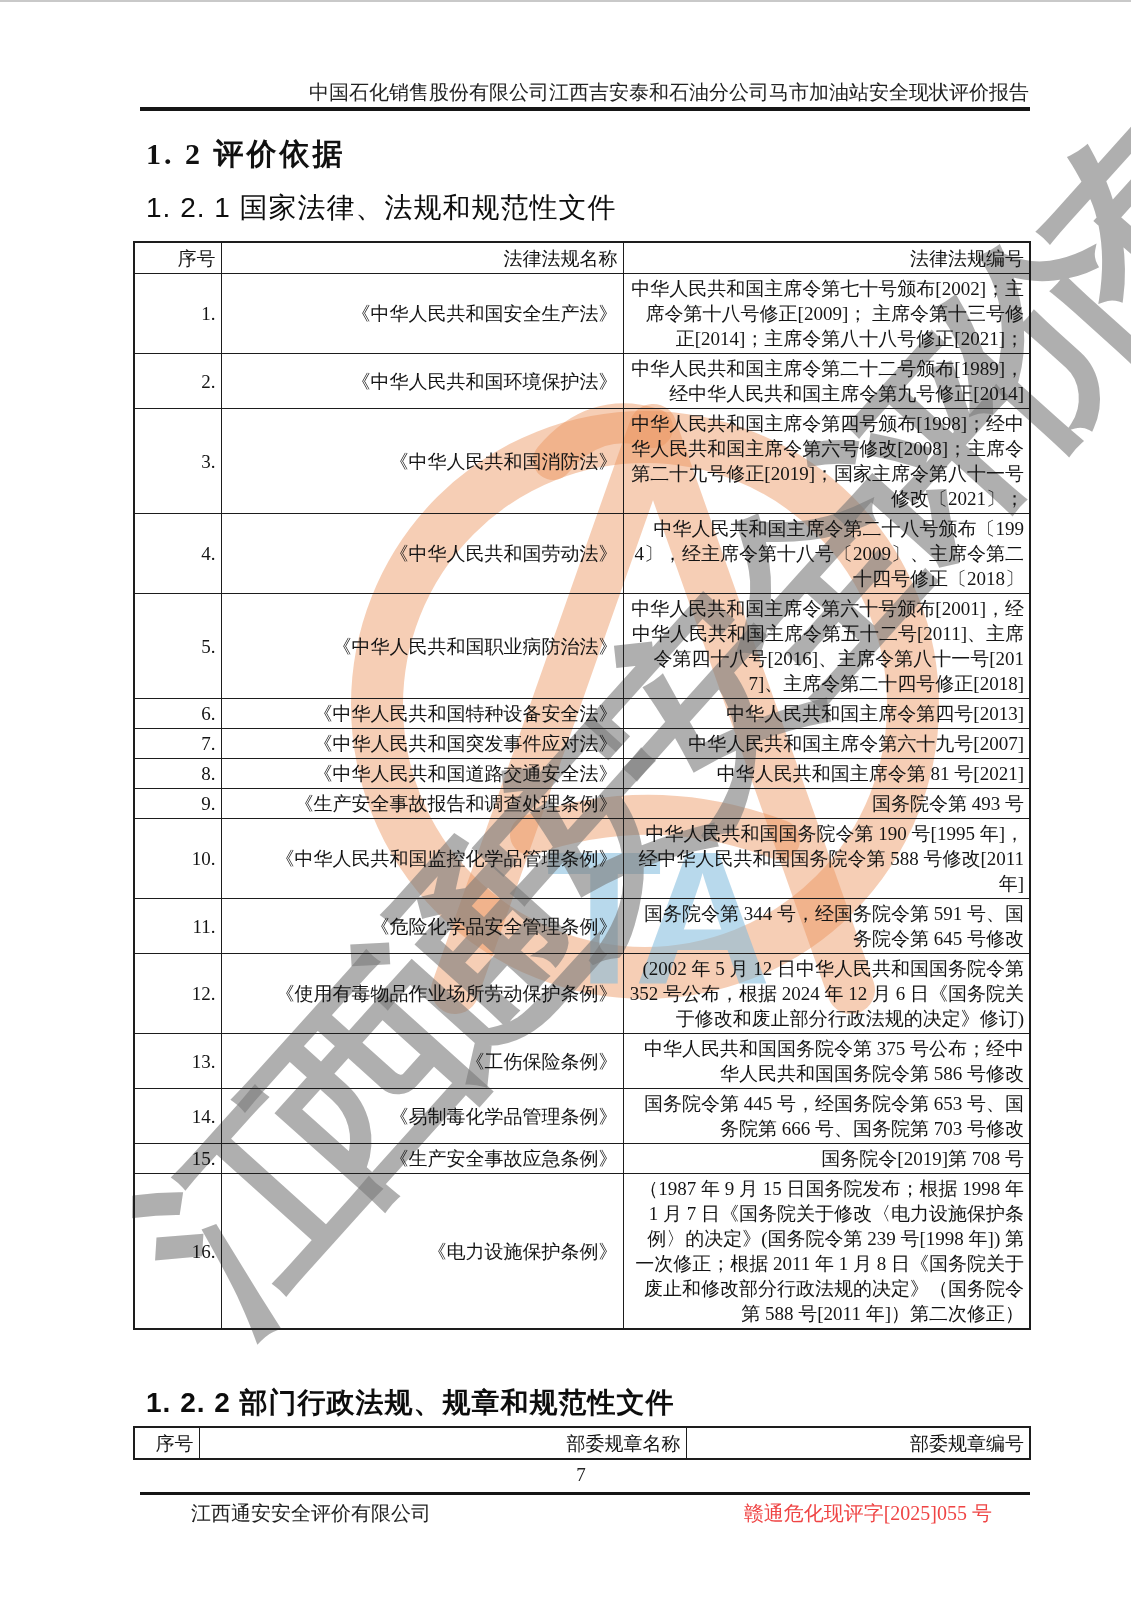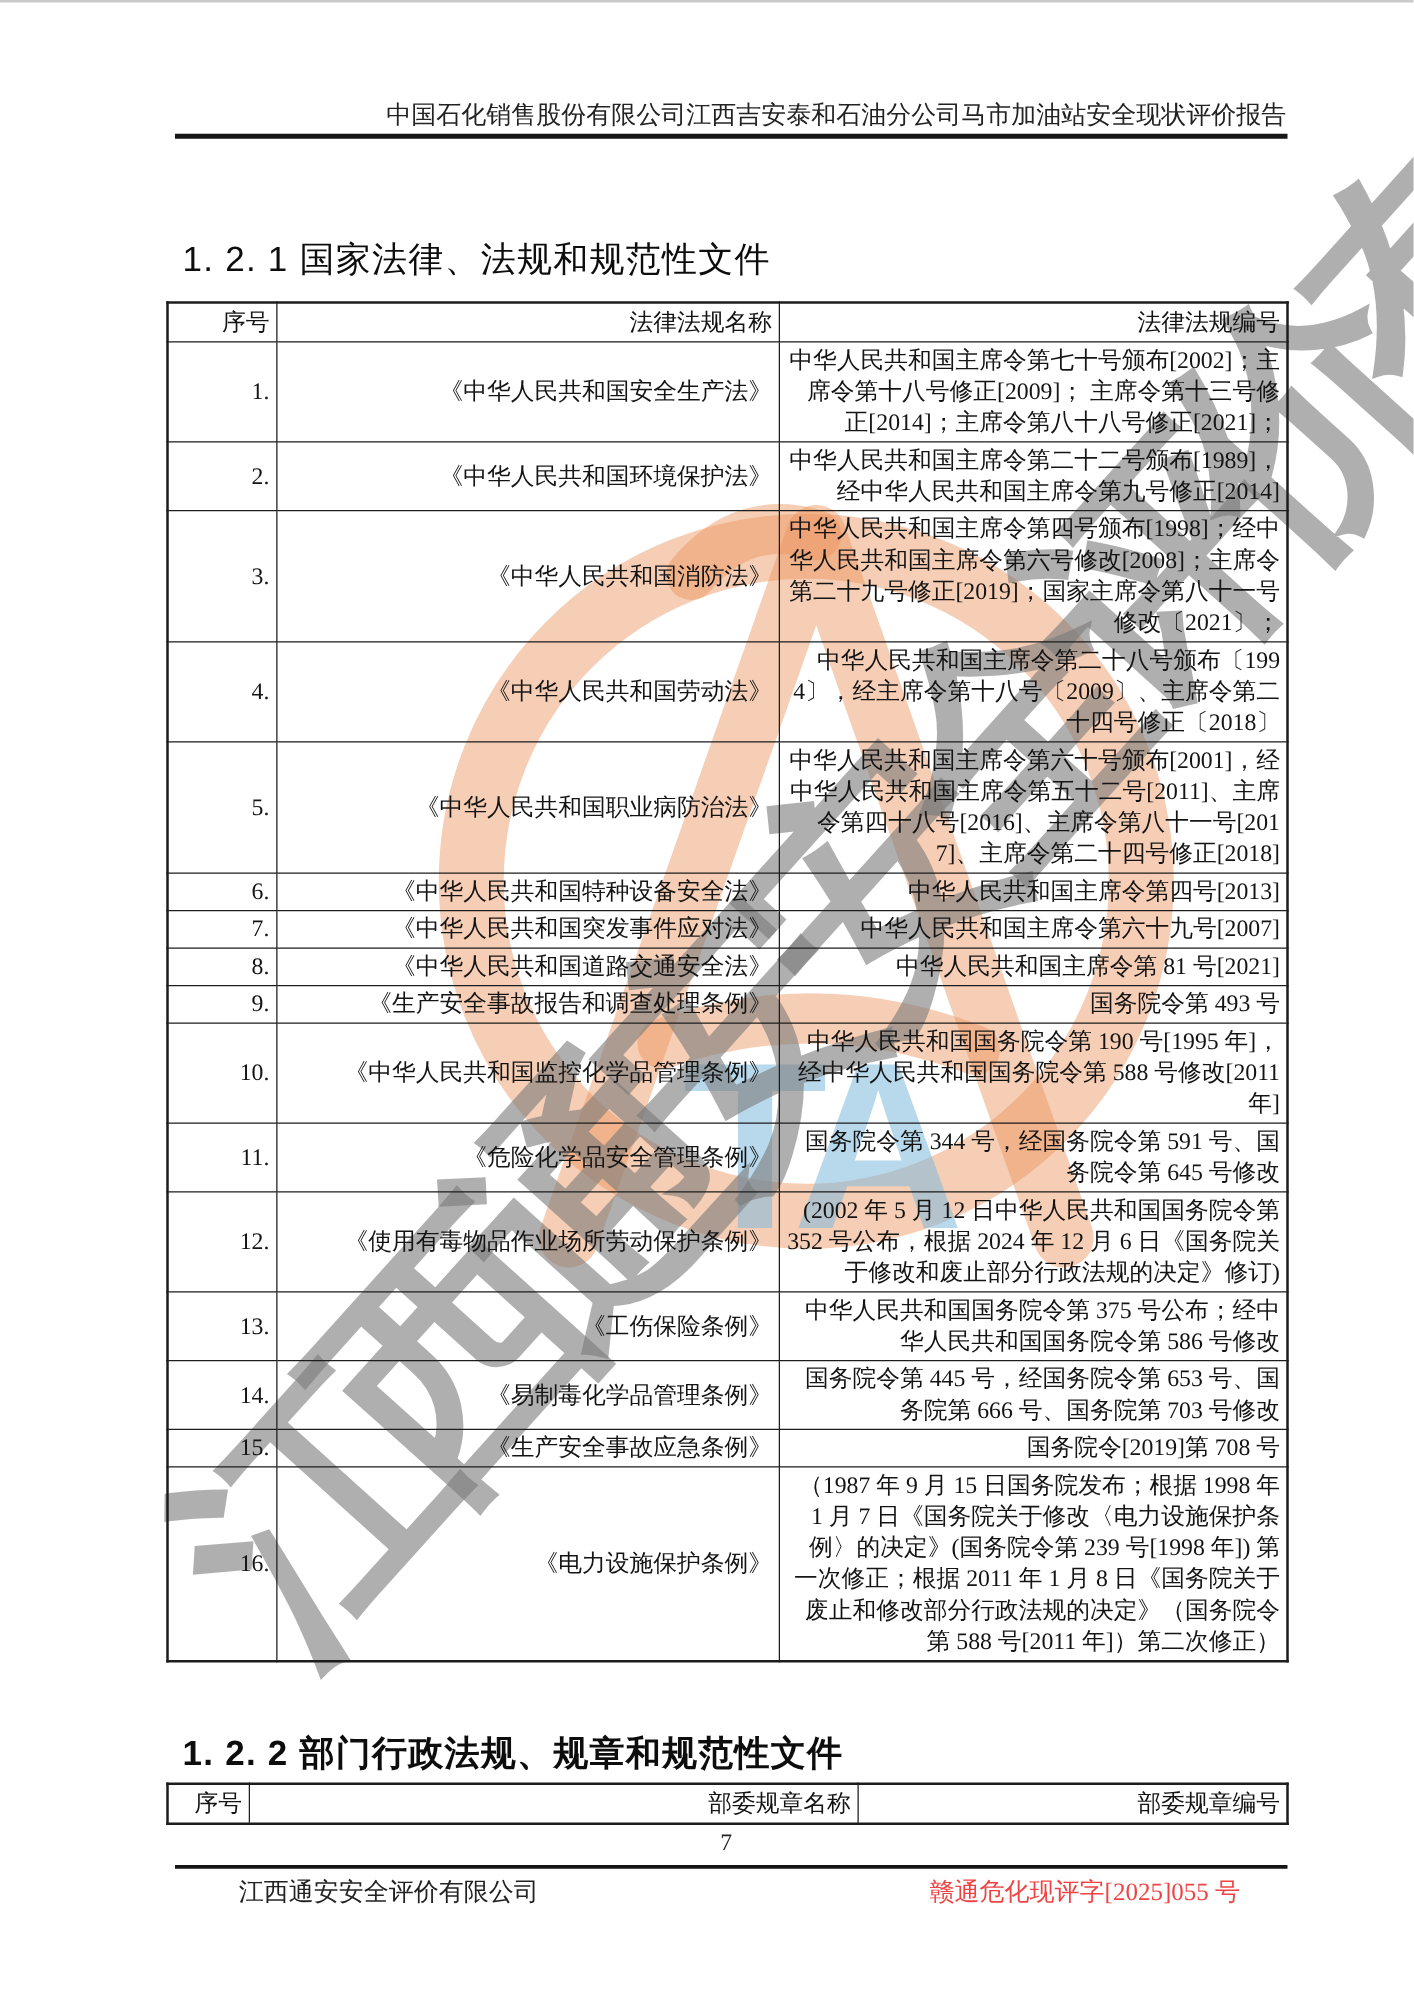--- a/index.html
+++ b/index.html
@@ -106,20 +106,21 @@
     <div class="wm-ta">TA</div>
     <div class="wm-diag">江西通安安全评价有限公司</div>
   </div>
 
   <div class="content">
     <div class="scan-edge"></div>
 
     <div class="doc-title">中国石化销售股份有限公司江西吉安泰和石油分公司马市加油站安全现状评价报告</div>
     <div class="header-rule"></div>
 
+    <div class="h-12">1. 2 评价依据</div>
     <div class="h-121">1. 2. 1 国家法律、法规和规范性文件</div>
 
     <table class="doc-table" id="law-table">
       <colgroup>
         <col class="c0">
           <col class="c1">
           <col class="c2">
       </colgroup>
       <thead>
         <tr>

